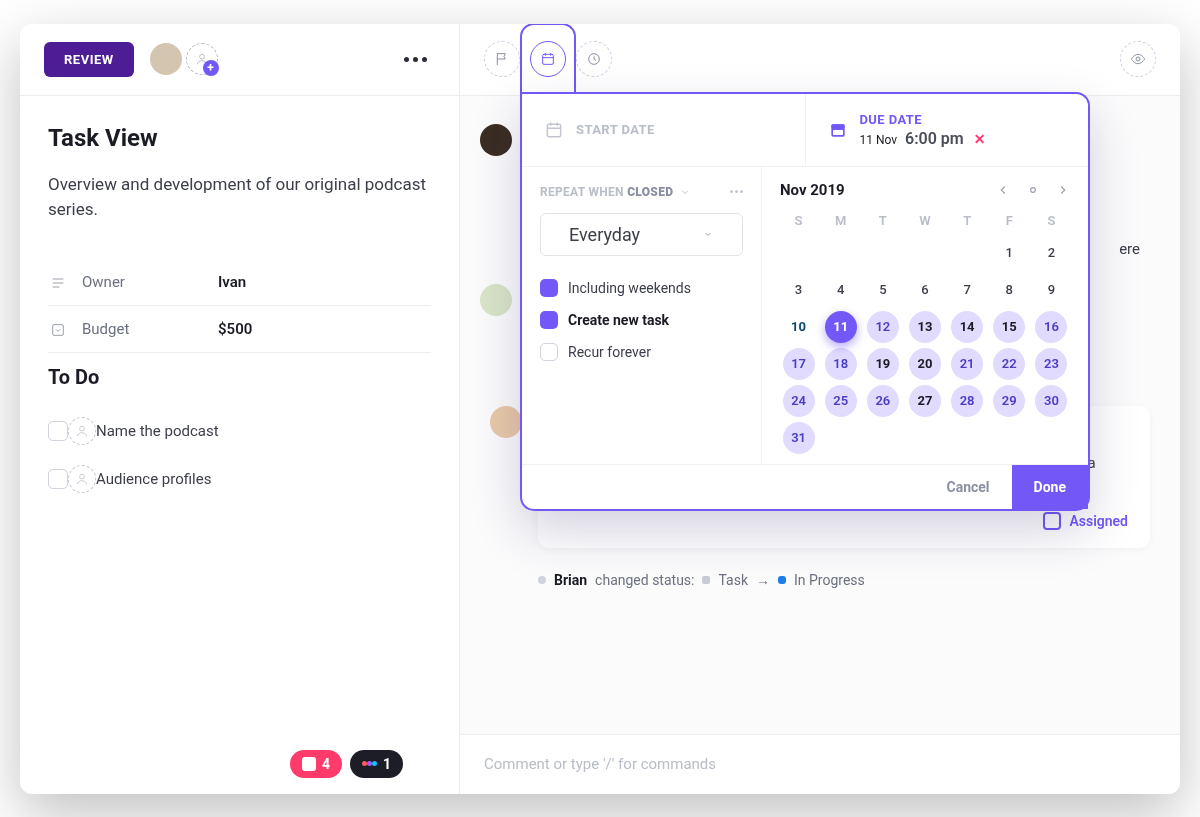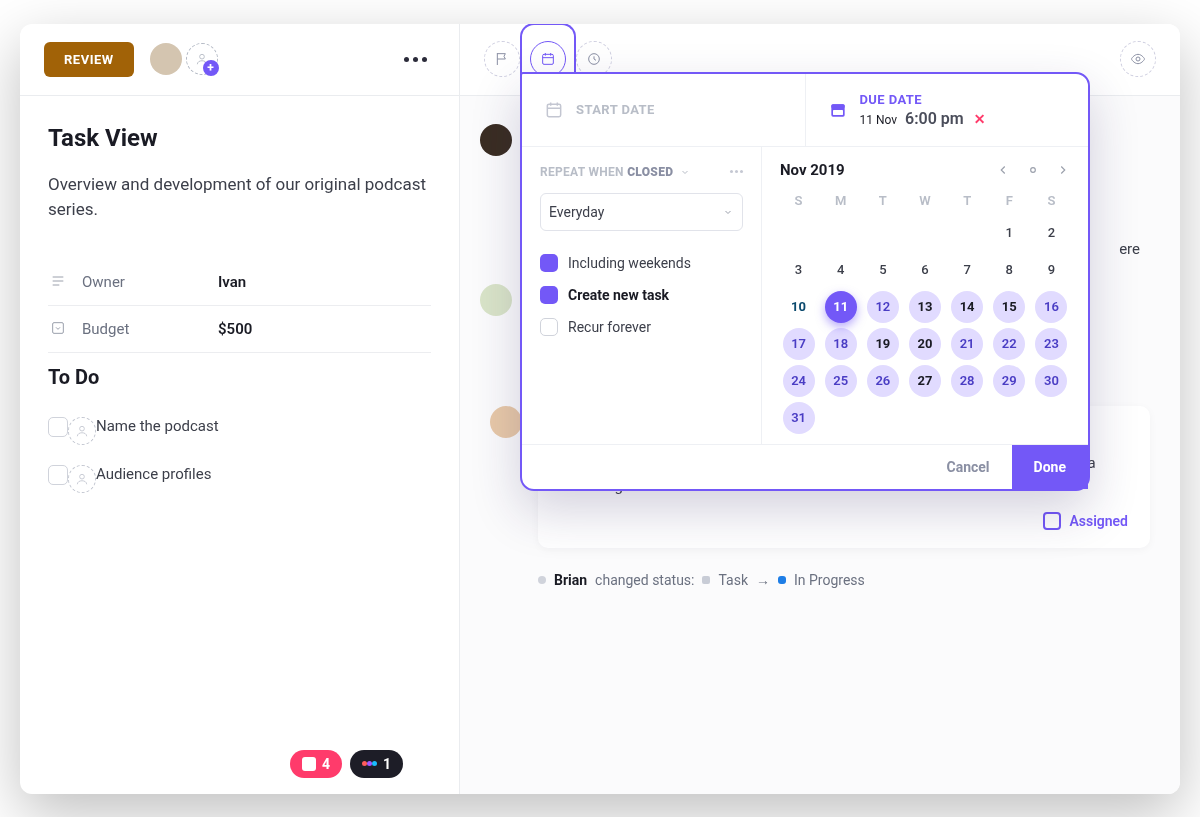--- a/index.html
+++ b/index.html
@@ -1,40 +1,40 @@
 <!DOCTYPE html>
 <html><head>
 <meta charset="utf-8">
 <style>
 *{box-sizing:border-box;margin:0;padding:0;font-family:-apple-system,BlinkMacSystemFont,"Segoe UI",Roboto,sans-serif}
 body{background:#fff;display:flex;justify-content:center;align-items:center;min-height:100vh;padding:20px}
 .app{width:1160px;height:770px;background:#fff;border-radius:12px;box-shadow:0 20px 60px rgba(0,0,0,.25);display:flex;overflow:hidden;position:relative}
 .left{width:440px;border-right:1px solid #eaecef;display:flex;flex-direction:column}
 .left-head{height:72px;border-bottom:1px solid #eaecef;display:flex;align-items:center;padding:0 24px;gap:16px}
-.review-btn{background:#a16207;color:#fff;font-weight:700;font-size:13px;letter-spacing:.5px;padding:10px 20px;border-radius:6px;border:none;cursor:pointer}
+.review-btn{background:#4c1d95;color:#fff;font-weight:700;font-size:13px;letter-spacing:.5px;padding:10px 20px;border-radius:6px;border:none;cursor:pointer}
 .avatars{display:flex;align-items:center;gap:4px}
 .avatar{width:32px;height:32px;border-radius:50%;background:#d4c5b0}
 .add-assignee{width:32px;height:32px;border-radius:50%;border:1.5px dashed #b3b9c4;display:flex;align-items:center;justify-content:center;position:relative;cursor:pointer}
 .add-assignee svg{width:14px;height:14px;stroke:#b3b9c4}
 .plus-badge{position:absolute;bottom:-2px;right:-2px;width:16px;height:16px;background:#7358f7;border-radius:50%;display:flex;align-items:center;justify-content:center;color:#fff;font-size:12px;font-weight:700}
 .more{margin-left:auto;display:flex;gap:4px;cursor:pointer;padding:8px}
 .more span{width:5px;height:5px;background:#2b2b3a;border-radius:50%}
 .left-body{padding:28px 28px 0;flex:1;overflow:hidden}
 .title{font-size:24px;font-weight:700;color:#1a1b24;margin-bottom:20px}
 .desc{font-size:17px;color:#3c3f4a;line-height:1.5;margin-bottom:36px}
 .section-h{font-size:20px;font-weight:700;color:#1a1b24;margin-bottom:18px}
-.cf-row{display:flex;align-items:flex-start;padding:14px 0;border-bottom:1px solid #ecedf0;font-size:15px}
+.cf-row{display:flex;align-items:flex-end;padding:14px 0;border-bottom:1px solid #ecedf0;font-size:15px}
 .cf-row:last-of-type{border-bottom:none}
 .cf-icon{width:20px;display:flex;align-items:center;justify-content:center;margin-right:14px}
 .cf-icon svg{width:16px;height:16px;fill:none;stroke:#9ba0ac;stroke-width:1.5}
 .cf-label{width:136px;color:#6b7180}
 .cf-value{color:#1a1b24;font-weight:600}
 .tag{background:#39c2d7;color:#fff;padding:5px 12px;border-radius:6px;font-size:14px;font-weight:600}
 .todo{margin-top:12px}
-.todo-item{display:flex;align-items:flex-start;gap:0;padding:10px 0;font-size:15px;color:#3c3f4a}
+.todo-item{display:flex;align-items:center;gap:0;padding:10px 0;font-size:15px;color:#3c3f4a}
 .check{width:20px;height:20px;border:1.5px solid #d0d3db;border-radius:5px;cursor:pointer;flex-shrink:0}
 .dashed-circle{width:28px;height:28px;border-radius:50%;border:1.5px dashed #c2c6d0;display:flex;align-items:center;justify-content:center;flex-shrink:0}
 .dashed-circle svg{width:14px;height:14px;stroke:#c2c6d0}
 .footer{position:absolute;bottom:16px;left:270px;display:flex;gap:8px;align-items:center}
 .pill{display:flex;align-items:center;gap:6px;padding:6px 12px;border-radius:20px;color:#fff;font-weight:700;font-size:14px}
 .pill.pink{background:#ff3b6b}
 .pill.dark{background:#1d1d27}
 .pill .sq{width:14px;height:14px;border-radius:3px;background:#fff;display:inline-block}
 .figma-dots{display:flex;gap:0}
 .figma-dots span{width:5px;height:5px;border-radius:50%}
@@ -66,40 +66,40 @@
 .status-dot{width:8px;height:8px;border-radius:2px}
 .status-line strong{color:#1a1b24;font-weight:700}
 .status-ts{margin-left:48px;font-size:13px;color:#9ba0ac}
 .spacer-note{color:#3c3f4a;font-size:15px;margin-left:48px;margin-bottom:28px}
 
 .comment-bar{position:absolute;bottom:0;left:0;right:0;height:60px;border-top:1px solid #eaecef;background:#fff;display:flex;align-items:center;padding:0 24px}
 .comment-input{border:none;outline:none;font-size:15px;color:#333;width:100%;background:transparent}
 .comment-input::placeholder{color:#b8bdc7}
 
 
-.popup{position:absolute;top:48px;left:60px;width:570px;background:#fff;border:2px solid #7358f7;border-radius:3px 14px 14px 14px;box-shadow:0 20px 50px rgba(40,30,90,.2);z-index:10;display:flex;flex-direction:column}
+.popup{position:absolute;top:68px;left:60px;width:570px;background:#fff;border:2px solid #7358f7;border-radius:3px 14px 14px 14px;box-shadow:0 20px 50px rgba(40,30,90,.2);z-index:10;display:flex;flex-direction:column}
 .popup-top{display:flex;border-bottom:1px solid #eef0f4}
 .pt-col{flex:1;padding:18px 22px;display:flex;align-items:center;gap:12px}
 .pt-col:first-child{border-right:1px solid #eef0f4}
 .cal-ico{width:20px;height:20px;flex-shrink:0}
 .cal-ico svg{width:20px;height:20px}
 .start-label{color:#b8bdc7;font-weight:700;font-size:13px;letter-spacing:.4px}
 .due-label{color:#7358f7;font-weight:700;font-size:13px;letter-spacing:.4px;display:block;margin-bottom:2px}
 .due-date{font-weight:400;color:#1a1b24;font-size:12px}
 .due-time{font-weight:600;color:#4a4d5a;margin-left:4px}
 .clear-x{color:#ff3b6b;font-weight:700;margin-left:6px;cursor:pointer;font-size:14px}
 .popup-body{display:flex}
 .pb-left{width:240px;padding:18px 18px;border-right:1px solid #eef0f4}
 .repeat-row{display:flex;align-items:center;gap:6px;margin-bottom:14px}
 .repeat-label{font-size:12px;color:#b8bdc7;font-weight:700;letter-spacing:.3px}
 .repeat-label strong{color:#8a8fa3}
 .chev{width:12px;height:12px}
 .dots{margin-left:auto;display:flex;gap:2px}
 .dots span{width:3px;height:3px;background:#c5c8d3;border-radius:50%}
-.select{border:1px solid #e1e3ea;border-radius:6px;padding:10px 8px;font-size:14px;color:#3c3f4a;display:flex;align-items:center;justify-content:space-between;margin-bottom:16px;cursor:pointer}
+.select{border:1px solid #e1e3ea;border-radius:6px;padding:10px 28px;font-size:18px;color:#3c3f4a;display:flex;align-items:center;justify-content:space-between;margin-bottom:16px;cursor:pointer}
 .opt{display:flex;align-items:center;gap:10px;padding:7px 0;font-size:14px;color:#3c3f4a;cursor:pointer}
 .opt.bold{font-weight:700;color:#1a1b24}
 .cb{width:18px;height:18px;border-radius:5px;flex-shrink:0}
 .cb.on{background:#7358f7}
 .cb.off{border:1.5px solid #d0d3db}
 .pb-right{flex:1;padding:14px 18px 10px}
 .cal-head{display:flex;align-items:center;justify-content:space-between;margin-bottom:10px}
 .cal-title{font-weight:700;color:#1a1b24;font-size:15px}
 .cal-nav{display:flex;align-items:center;gap:16px}
 .cal-nav div{cursor:pointer;color:#9ba0ac;display:flex;align-items:center}
@@ -261,20 +261,23 @@
         <strong>Brian</strong>
         <span>changed status:</span>
         <span class="status-dot" style="background:#c8ccd6"></span>
         <span>Task</span>
         <span>→</span>
         <span class="status-dot" style="background:#1e7ee6;border-radius:3px"></span>
         <span>In Progress</span>
       </div>
     </div>
 
+    <div class="comment-bar">
+      <input class="comment-input" placeholder="Comment or type '/' for commands" style="">
+    </div>
 
     <div class="popup">
       <div class="popup-top">
         <div class="pt-col">
           <div class="cal-ico"><svg viewBox="0 0 24 24" fill="none" stroke="#c3c6d1" stroke-width="1.8">
                 <rect x="4" y="5" width="16" height="15" rx="2"></rect>
                 <path d="M4 10h16M8 3v4M16 3v4"></path>
               </svg></div>
           <span class="start-label">START DATE</span>
         </div>

